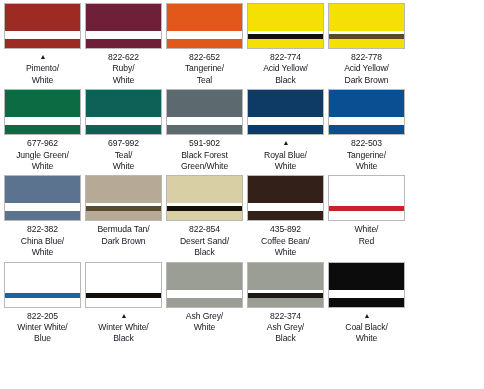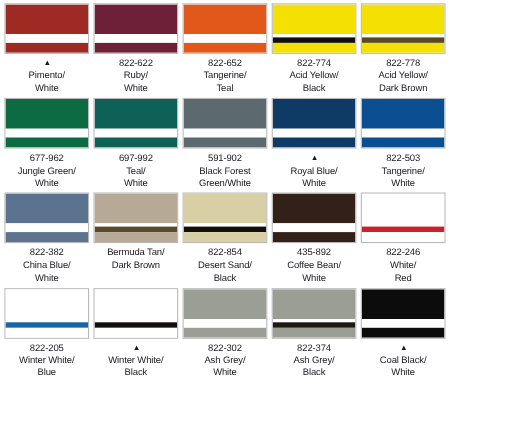--- a/index.html
+++ b/index.html
@@ -264,21 +264,20 @@
       </div>
     </div>
     <div class="cell">
       <div class="swatch" style="border-color: rgb(184, 184, 184);">
         <div class="main" style="background: rgb(255, 255, 255);"></div>
         <div class="gap"></div>
         <div class="stripe" style="background: rgb(204, 33, 39);"></div>
         <div class="base" style="background: rgb(255, 255, 255);"></div>
       </div>
       <div class="label">
-        <div class="code">822-246</div>
         <div class="name">White/
 Red</div>
       </div>
     </div>
     <div class="cell">
       <div class="swatch" style="border-color: rgb(184, 184, 184);">
         <div class="main" style="background: rgb(255, 255, 255);"></div>
         <div class="gap"></div>
         <div class="stripe" style="background: rgb(21, 101, 168);"></div>
         <div class="base" style="background: rgb(255, 255, 255);"></div>
@@ -303,21 +302,20 @@
       </div>
     </div>
     <div class="cell">
       <div class="swatch" style="border-color: rgb(184, 184, 184);">
         <div class="main" style="background: rgb(154, 158, 148);"></div>
         <div class="gap"></div>
         <div class="stripe" style="background: rgb(255, 255, 255);"></div>
         <div class="base" style="background: rgb(154, 158, 148);"></div>
       </div>
       <div class="label">
-        <div class="code">822-302</div>
         <div class="name">Ash Grey/
 White</div>
       </div>
     </div>
     <div class="cell">
       <div class="swatch" style="border-color: rgb(184, 184, 184);">
         <div class="main" style="background: rgb(154, 158, 148);"></div>
         <div class="gap"></div>
         <div class="stripe" style="background: rgb(29, 24, 16);"></div>
         <div class="base" style="background: rgb(154, 158, 148);"></div>

